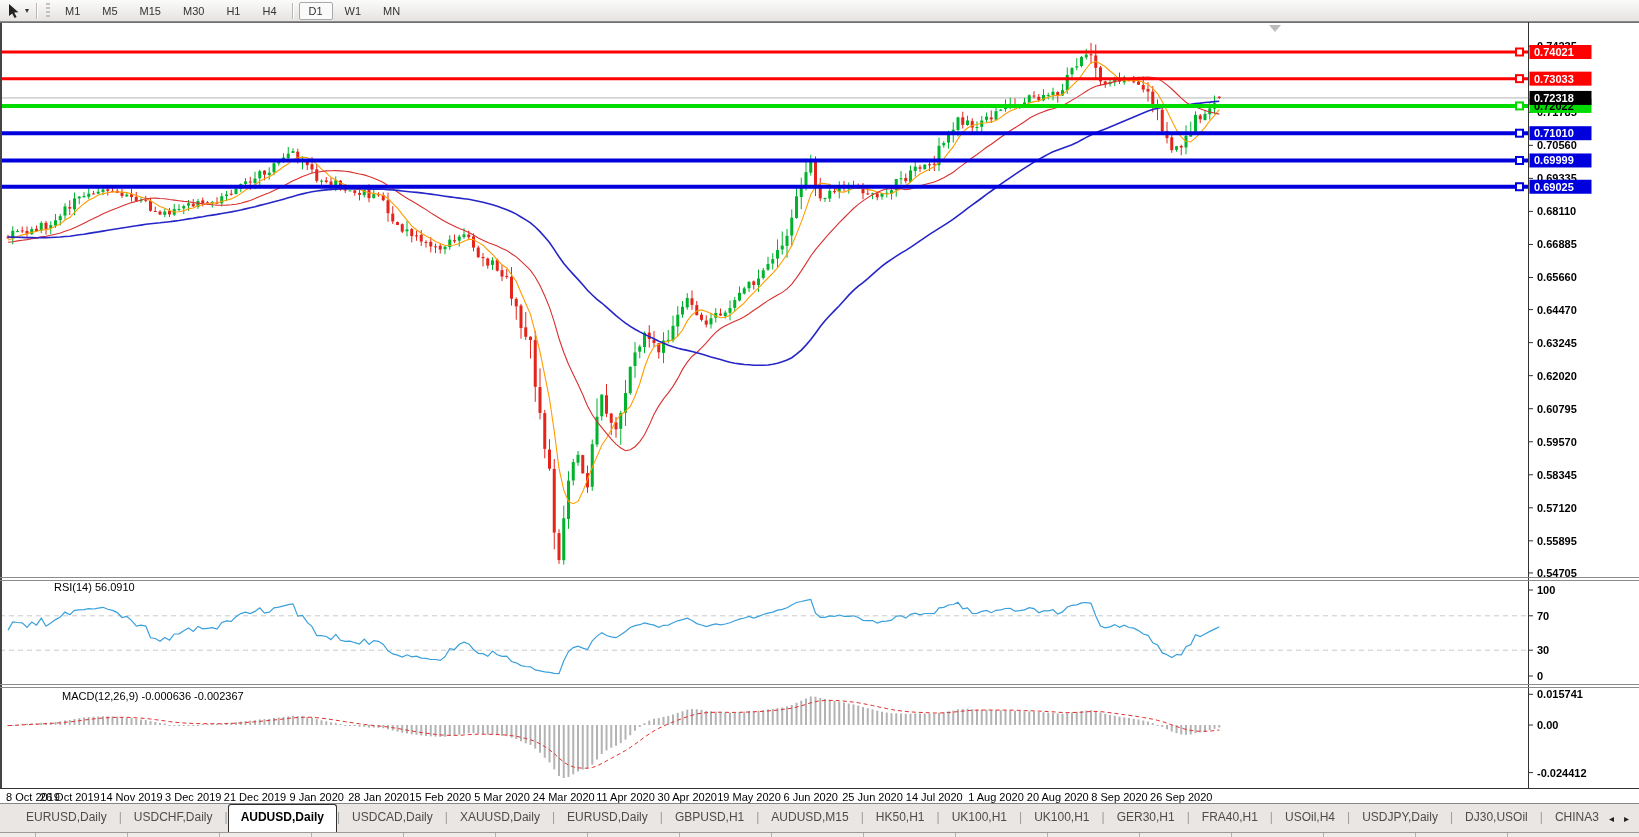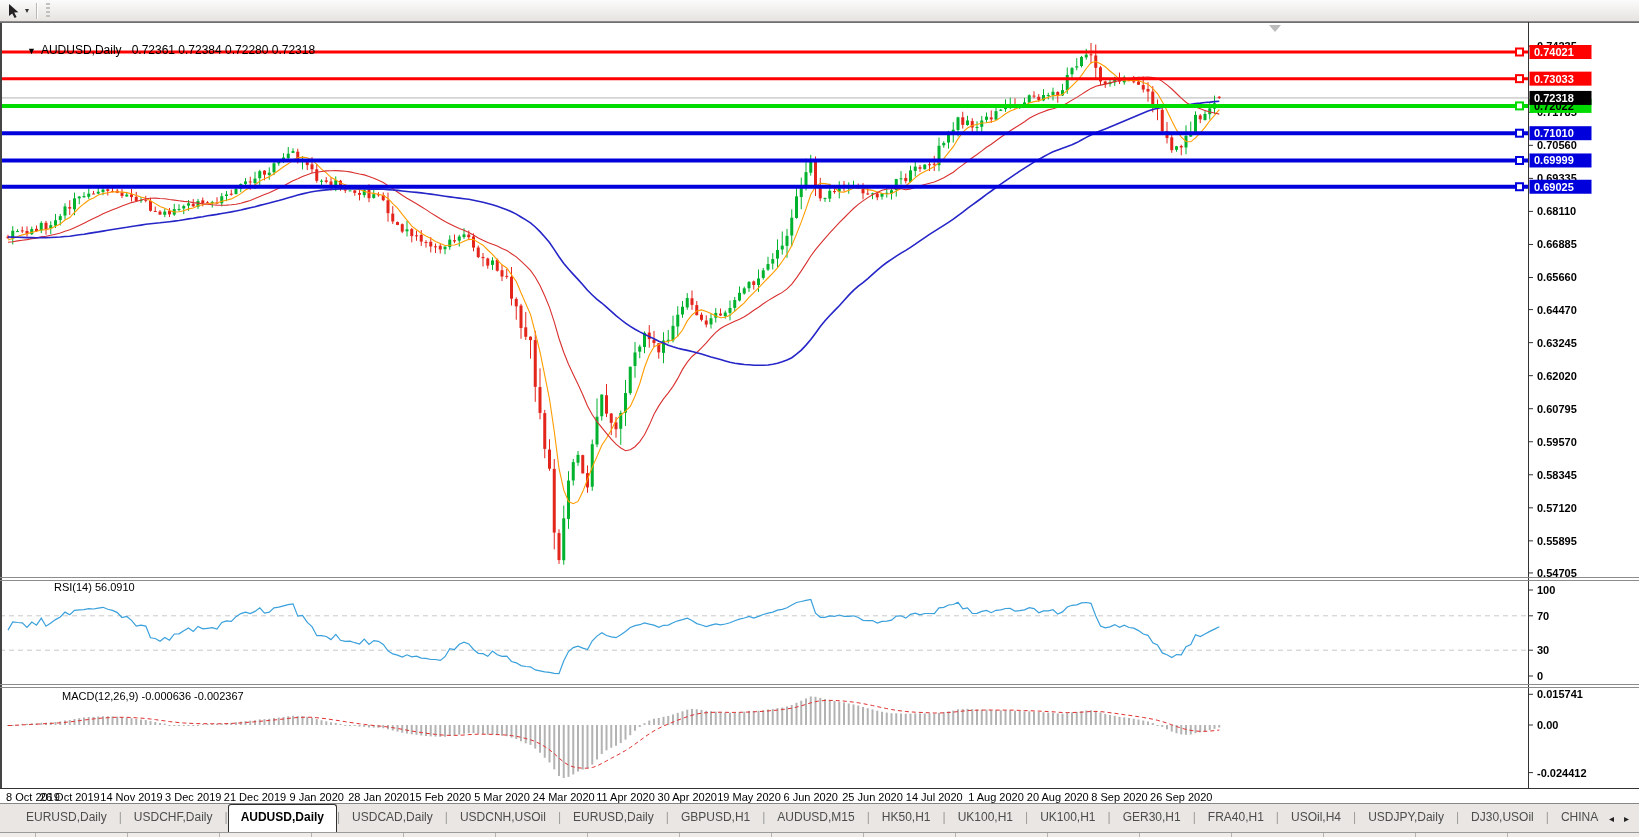--- a/index.html
+++ b/index.html
@@ -57,20 +57,32 @@
 
   <div class="toolbar">
     <span class="tool-icon">
       <svg width="14" height="16" viewBox="0 0 14 16">
           <path d="M3,1 L3,13 L6.2,10.4 L8.6,15 L10.6,14 L8.2,9.6 L12.4,9.2 Z" fill="#222"></path>
         </svg>
     </span>
     <span class="caret">▾</span>
     <span class="tb-sep"></span>
     <span class="grip"></span>
+    <span id="tf-buttons" style="display:flex;align-items:center;">
+        <button class="tf-btn">M1</button>
+        <button class="tf-btn">M5</button>
+        <button class="tf-btn">M15</button>
+        <button class="tf-btn">M30</button>
+        <button class="tf-btn">H1</button>
+        <button class="tf-btn">H4</button>
+        <span class="tb-sep"></span>
+        <button class="tf-btn active">D1</button>
+        <button class="tf-btn">W1</button>
+        <button class="tf-btn">MN</button>
+      </span>
   </div>
 
   <div class="chart-region">
     <svg id="chart-svg" width="1639" height="781" viewBox="0 22 1639 781">
         <defs>
           <clipPath id="cpMain">
             <rect x="0" y="23" width="1528" height="553"></rect>
           </clipPath>
           <clipPath id="cpRsi">
             <rect x="0" y="581" width="1528" height="102"></rect>
@@ -970,38 +982,35 @@
           <rect x="1516" y="156.9733400000001" width="7" height="7" fill="#fff" stroke="#0000dc" stroke-width="2"></rect>
           <rect x="1529.5" y="153.4733400000001" width="62" height="14" fill="#0000dc"></rect>
           <text x="1534" y="164.4733400000001" font-family="&quot;Liberation Sans&quot;,sans-serif" font-size="11" font-weight="bold" fill="#ffffff" text-anchor="start">0.69999</text>
           <rect x="1516" y="183.24212" width="7" height="7" fill="#fff" stroke="#0000dc" stroke-width="2"></rect>
           <rect x="1529.5" y="179.74212" width="62" height="14" fill="#0000dc"></rect>
           <text x="1534" y="190.74212" font-family="&quot;Liberation Sans&quot;,sans-serif" font-size="11" font-weight="bold" fill="#ffffff" text-anchor="start">0.69025</text>
           <rect x="1529.5" y="90.92990999999998" width="62" height="14" fill="#000"></rect>
           <text x="1534" y="101.92990999999998" font-family="&quot;Liberation Sans&quot;,sans-serif" font-size="11" font-weight="bold" fill="#fff" text-anchor="start">0.72318</text>
         </g>
       </svg>
-    <div class="overlay chart-title">
-      <span style="font-size:9px;">▼</span><span class="sym">AUDUSD,Daily</span><span class="quote">0.72361 0.72384 0.72280 0.72318</span>
-    </div>
     <div class="overlay ind-label rsi-label">RSI(14) 56.0910</div>
     <div class="overlay ind-label macd-label">MACD(12,26,9) -0.000636 -0.002367</div>
   </div>
 
   <div class="tab-bar">
     <div id="tab-list" style="display:flex;align-items:stretch;">
         <div class="tab">EURUSD,Daily</div>
         <span class="tab-sep">|</span>
         <div class="tab">USDCHF,Daily</div>
         <span class="tab-sep">|</span>
         <div class="tab active">AUDUSD,Daily</div>
         <span class="tab-sep">|</span>
         <div class="tab">USDCAD,Daily</div>
         <span class="tab-sep">|</span>
-        <div class="tab">USDCNH,USOil</div>
+        <div class="tab">XAUUSD,Daily</div>
         <span class="tab-sep">|</span>
         <div class="tab">EURUSD,Daily</div>
         <span class="tab-sep">|</span>
         <div class="tab">GBPUSD,H1</div>
         <span class="tab-sep">|</span>
         <div class="tab">AUDUSD,M15</div>
         <span class="tab-sep">|</span>
         <div class="tab">HK50,H1</div>
         <span class="tab-sep">|</span>
         <div class="tab">UK100,H1</div>

